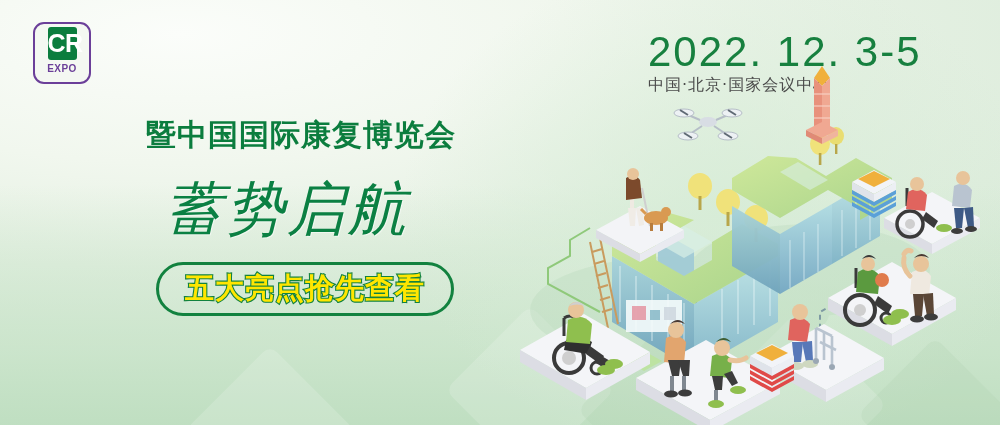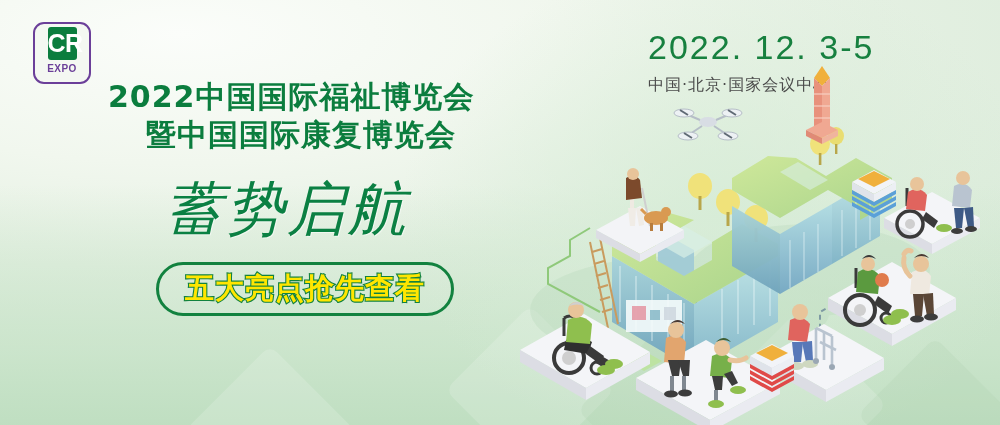--- a/index.html
+++ b/index.html
@@ -68,21 +68,21 @@
     color:#ffe600;font-weight:bold;font-size:29px;letter-spacing:1px;white-space:nowrap;
     font-family:"DejaVu Sans","Liberation Sans",sans-serif;
     -webkit-text-stroke:2.2px #12823f;
     paint-order:stroke fill;
     text-align:right;
   }
 
   
   .date{
     position:absolute;left:648px;top:28px;color:#17803f;
-    font-size:34px;letter-spacing:2px;white-space:nowrap;
+    font-size:42px;letter-spacing:2px;white-space:nowrap;
     font-family:"Liberation Sans","DejaVu Sans",sans-serif;
   }
   .venue{
     position:absolute;left:648px;top:75px;color:#4a4a4a;
     font-size:16px;letter-spacing:1px;white-space:nowrap;
     font-family:"DejaVu Sans","Liberation Sans",sans-serif;
   }
 
   
   #illo{position:absolute;left:480px;top:60px;width:520px;height:365px;}
@@ -101,21 +101,20 @@
     <div class="diamond" style="left:730px;top:340px;width:130px;height:130px;"></div>
     <div class="diamond dk" style="left:880px;top:360px;width:110px;height:110px;"></div>
     <div class="diamond" style="left:210px;top:370px;width:120px;height:120px;"></div>
   </div>
 
   <div class="logo">
     <div class="cr">CR</div>
     <div class="expo">EXPO</div>
   </div>
 
-  <div class="title-l1">2022中国国际福祉博览会</div>
   <div class="title-l2">暨中国国际康复博览会</div>
 
   <div class="slogan">蓄势启航</div>
 
   <div class="cta">
     <span class="cta-label">五大亮点抢先查看</span>
   </div>
 
   <div class="date">2022. 12. 3-5</div>
   <div class="venue">中国·北京·国家会议中心</div>

